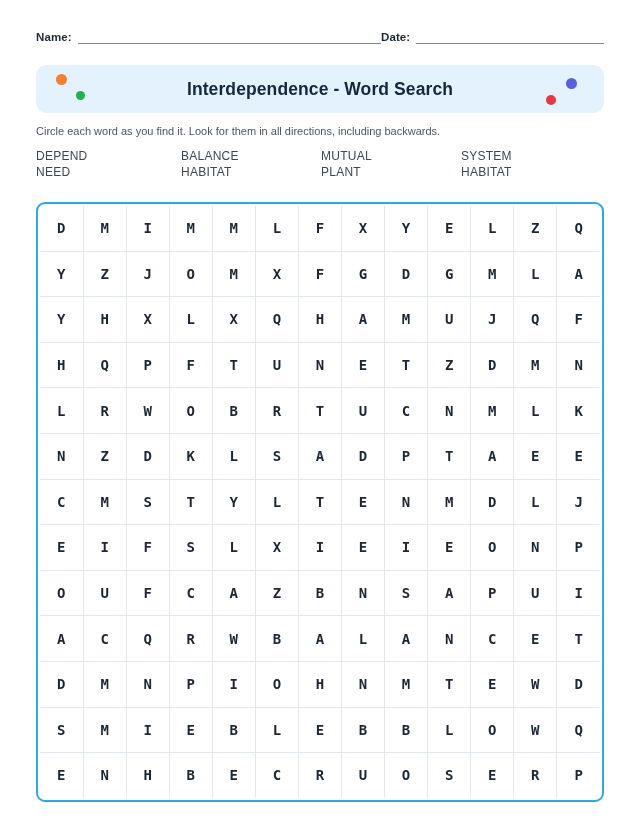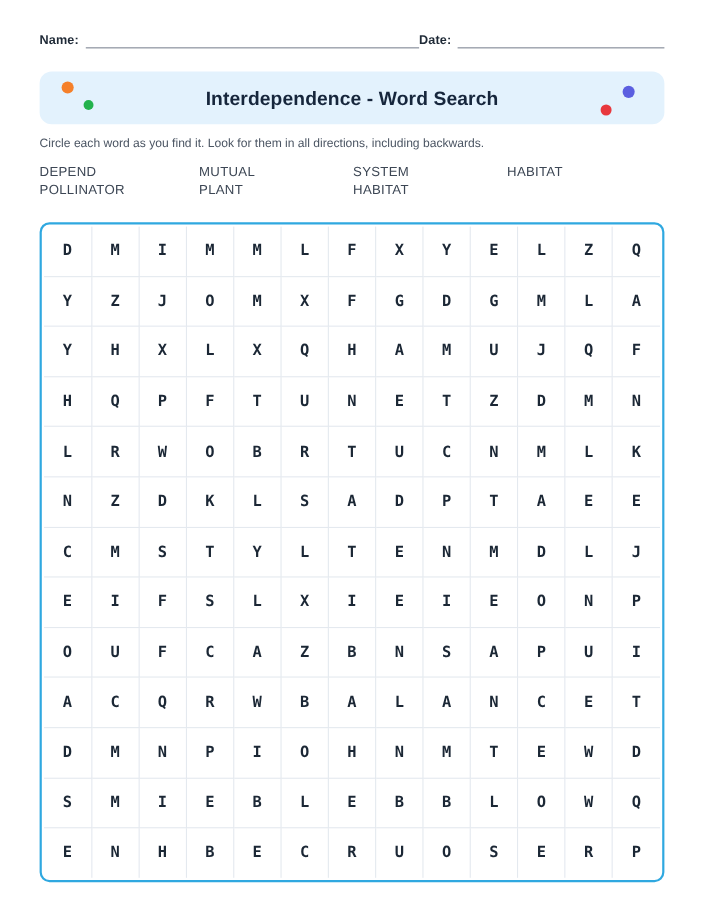--- a/index.html
+++ b/index.html
@@ -153,24 +153,25 @@
     <span class="dot dot-green"></span>
     <span class="dot dot-blue"></span>
     <span class="dot dot-red"></span>
     <h1 class="banner-title">Interdependence - Word Search</h1>
   </div>
 
   <p class="instructions">Circle each word as you find it. Look for them in all directions, including backwards.</p>
 
   <div class="wordlist">
     <span class="word">DEPEND</span>
+    <span class="word">BALANCE</span>
     <span class="word">MUTUAL</span>
     <span class="word">SYSTEM</span>
+    <span class="word">NEED</span>
     <span class="word">HABITAT</span>
-    <span class="word">POLLINATOR</span>
     <span class="word">PLANT</span>
     <span class="word">HABITAT</span>
     <span class="word empty"></span>
     <span class="word empty"></span>
   </div>
 
   <div class="grid-wrap">
     <table class="grid">
       <tbody id="grid-body">
           <tr>

